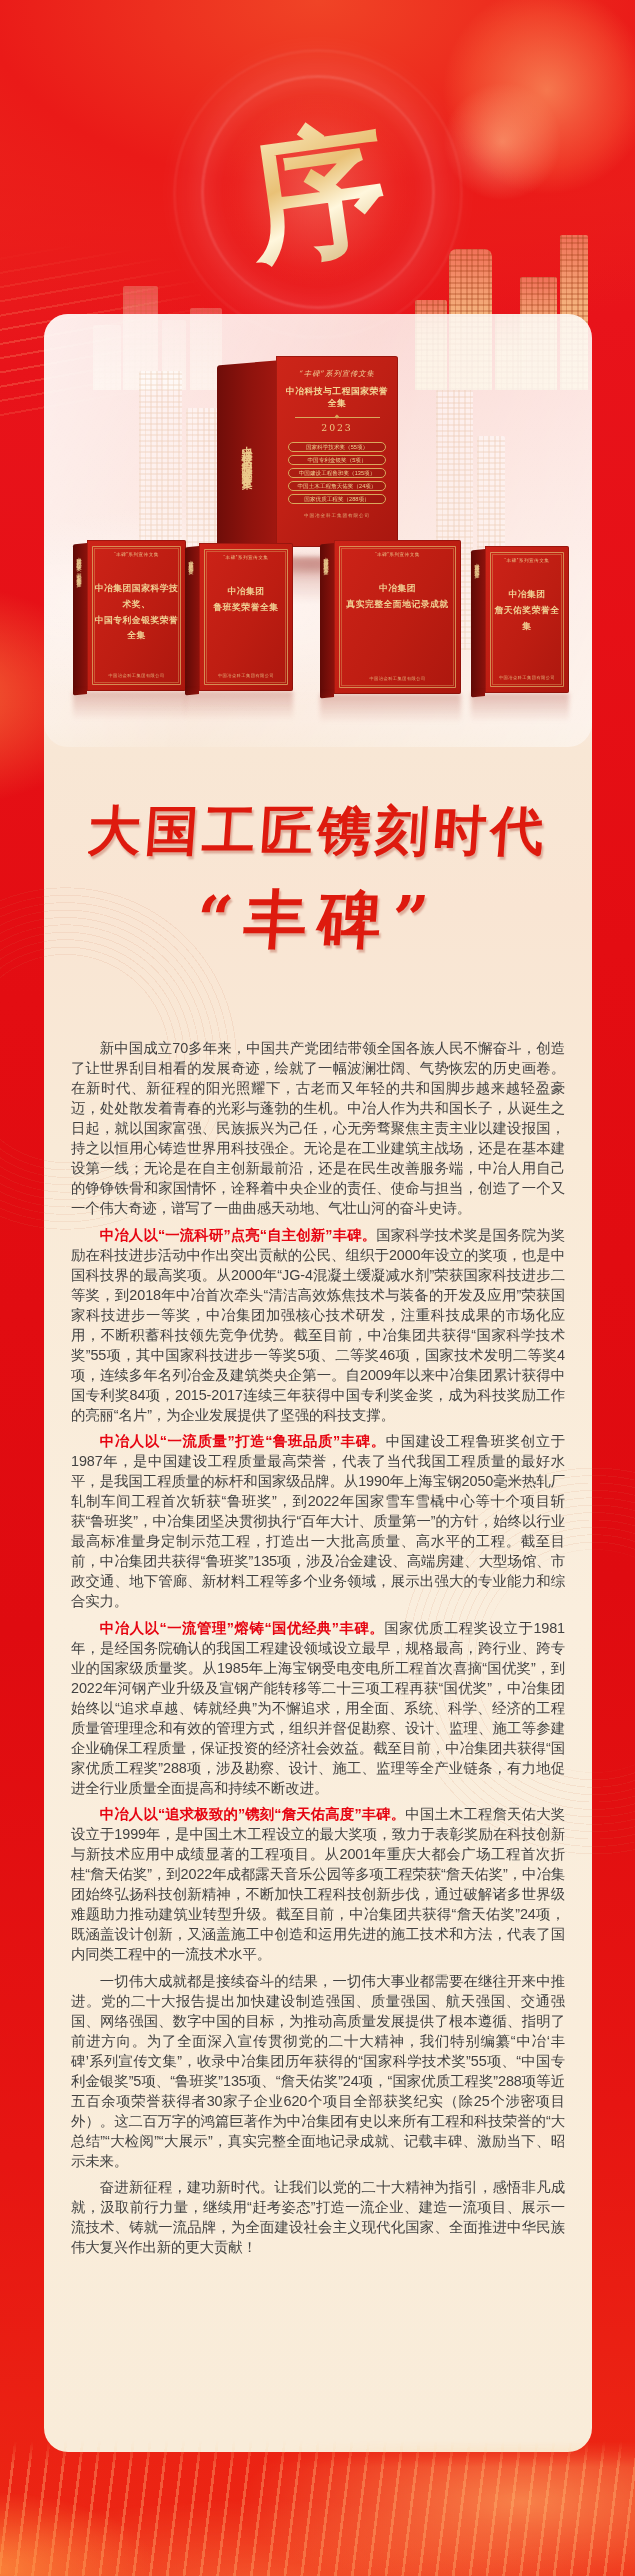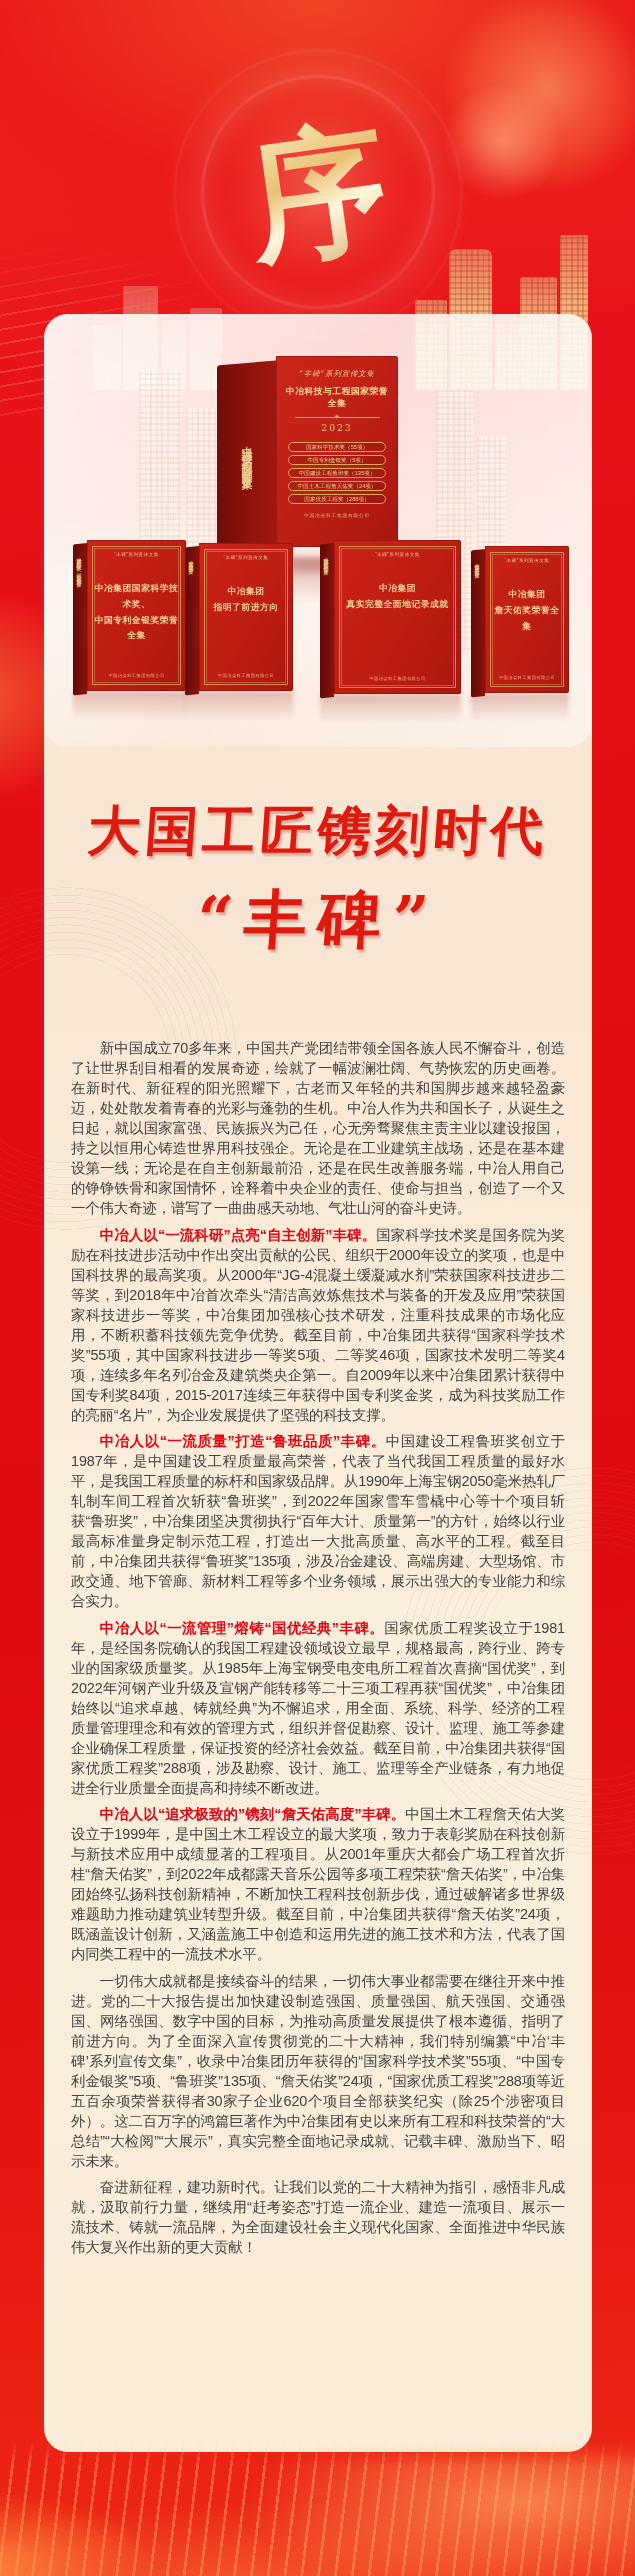--- a/index.html
+++ b/index.html
@@ -216,21 +216,21 @@
 
   <div class="book" style="left:185px;top:543px;width:108px;height:148px;">
     <div class="bk-spine">
         <span>中冶集团鲁班奖荣誉全集</span>
       </div>
     <div class="bk-cover">
       <div class="bk-frame"></div>
       <div class="bk-series">“丰碑”系列宣传文集</div>
       <div class="bk-title">
         <div>中冶集团</div>
-        <div>指明了前进方向</div>
+        <div>鲁班奖荣誉全集</div>
       </div>
       <div class="bk-pub">中国冶金科工集团有限公司</div>
     </div>
     <div class="bk-refl" style="top:148px;"></div>
   </div>
 
   <div class="book" style="left:320px;top:540px;width:141px;height:154px;">
     <div class="bk-spine">
         <span>中冶集团国家优质工程奖荣誉全集</span>
       </div>

